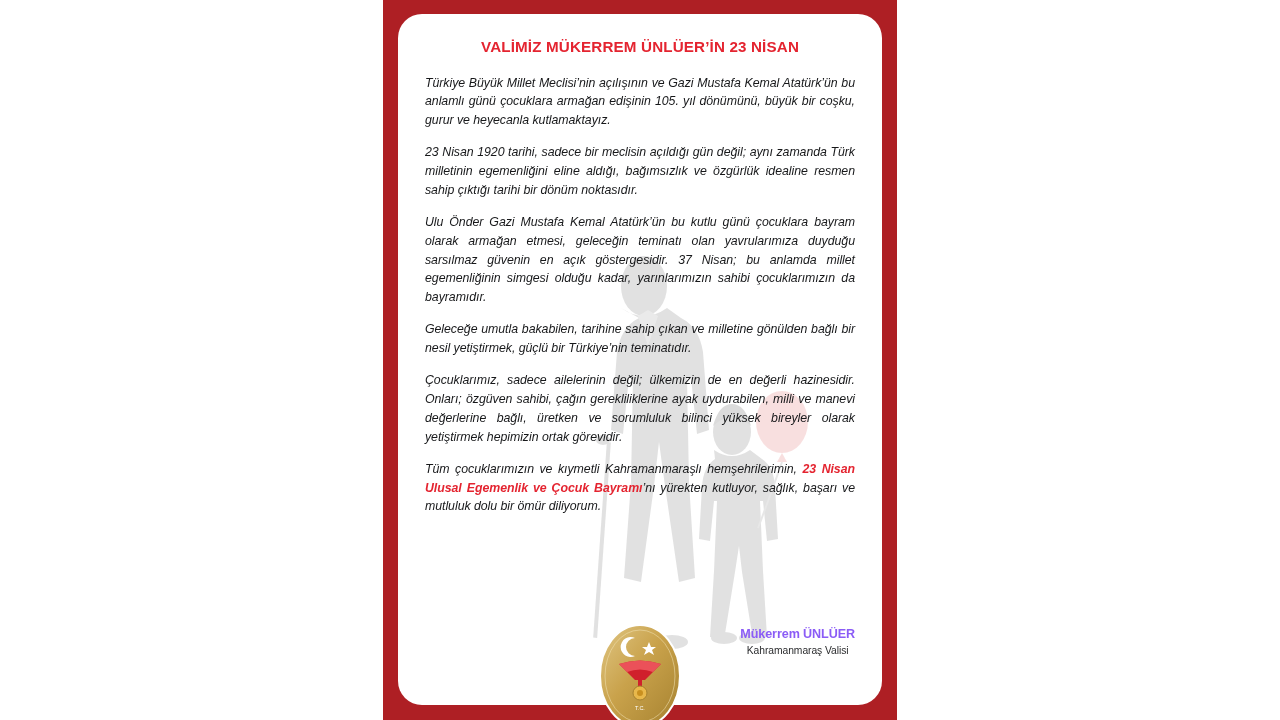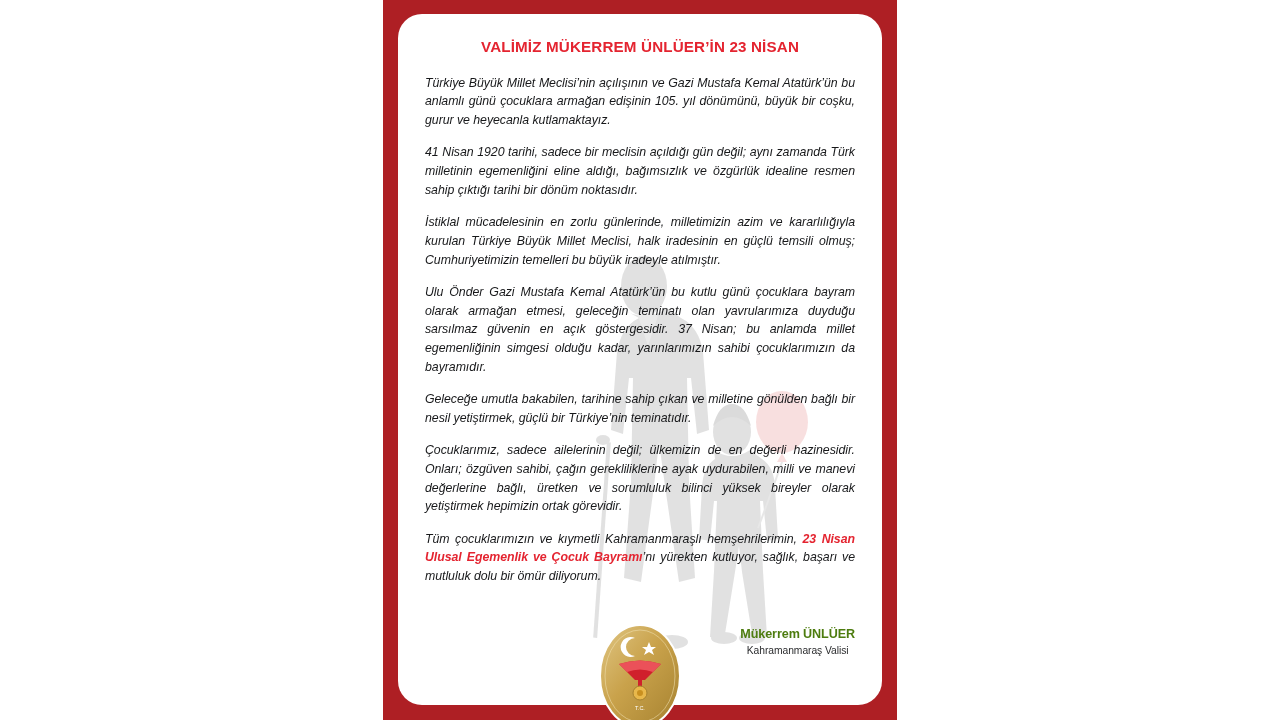--- a/index.html
+++ b/index.html
@@ -96,21 +96,21 @@
   
   .signature {
     position: absolute;
     right: 27px;
     bottom: 48px;
     text-align: center;
     z-index: 3;
     line-height: 1.3;
   }
   .sig-name {
-    color: #4d7c0f;
+    color: #8b5cf6;
     font-size: 12.6px;
     font-weight: bold;
     letter-spacing: -0.1px;
   }
   .sig-role {
     color: #2B2C2E;
     font-size: 10.3px;
     letter-spacing: -0.05px;
     margin-top: 1px;
   }
@@ -166,22 +166,21 @@
           </g>
         </svg>
       </div>
 
       <div class="title-block">
         <div class="title-line">VALİMİZ MÜKERREM ÜNLÜER’İN 23 NİSAN</div>
       </div>
 
       <div class="body-text">
         <p class="para">Türkiye Büyük Millet Meclisi’nin açılışının ve Gazi Mustafa Kemal Atatürk’ün bu anlamlı günü çocuklara armağan edişinin 105. yıl dönümünü, büyük bir coşku, gurur ve heyecanla kutlamaktayız.</p>
-        <p class="para">41 Nisan 1920 tarihi, sadece bir meclisin açıldığı gün değil; aynı zamanda Türk milletinin egemenliğini eline aldığı, bağımsızlık ve özgürlük idealine resmen sahip çıktığı tarihi bir dönüm noktasıdır.</p>
-        <p class="para">İstiklal mücadelesinin en zorlu günlerinde, milletimizin azim ve kararlılığıyla kurulan Türkiye Büyük Millet Meclisi, halk iradesinin en güçlü temsili olmuş; Cumhuriyetimizin temelleri bu büyük iradeyle atılmıştır.</p>
+        <p class="para">23 Nisan 1920 tarihi, sadece bir meclisin açıldığı gün değil; aynı zamanda Türk milletinin egemenliğini eline aldığı, bağımsızlık ve özgürlük idealine resmen sahip çıktığı tarihi bir dönüm noktasıdır.</p>
         <p class="para">Ulu Önder Gazi Mustafa Kemal Atatürk’ün bu kutlu günü çocuklara bayram olarak armağan etmesi, geleceğin teminatı olan yavrularımıza duyduğu sarsılmaz güvenin en açık göstergesidir. 37 Nisan; bu anlamda millet egemenliğinin simgesi olduğu kadar, yarınlarımızın sahibi çocuklarımızın da bayramıdır.</p>
         <p class="para">Geleceğe umutla bakabilen, tarihine sahip çıkan ve milletine gönülden bağlı bir nesil yetiştirmek, güçlü bir Türkiye’nin teminatıdır.</p>
         <p class="para">Çocuklarımız, sadece ailelerinin değil; ülkemizin de en değerli hazinesidir. Onları; özgüven sahibi, çağın gerekliliklerine ayak uydurabilen, milli ve manevi değerlerine bağlı, üretken ve sorumluluk bilinci yüksek bireyler olarak yetiştirmek hepimizin ortak görevidir.</p>
         <p class="para"><span>Tüm çocuklarımızın ve kıymetli Kahramanmaraşlı hemşehrilerimin, </span><span class="accent">23 Nisan Ulusal Egemenlik ve Çocuk Bayramı</span><span>’nı yürekten kutluyor, sağlık, başarı ve mutluluk dolu bir ömür diliyorum.</span></p>
       </div>
 
       <div class="signature">
         <div class="sig-name">Mükerrem ÜNLÜER</div>
         <div class="sig-role">Kahramanmaraş Valisi</div>
       </div>

